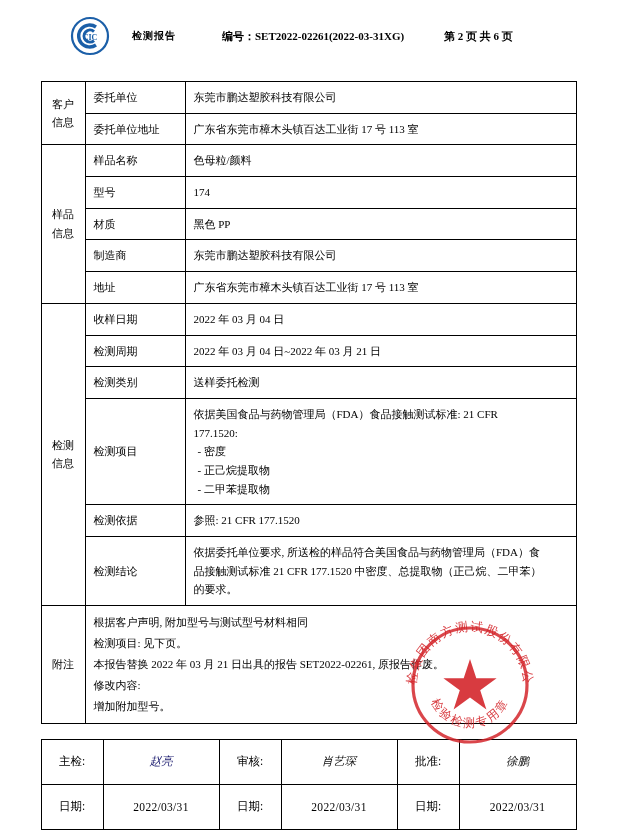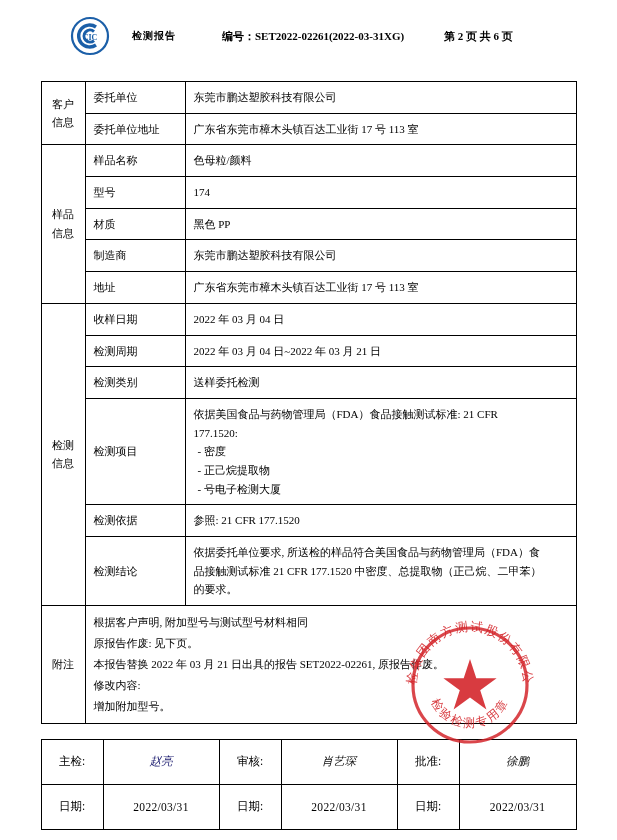--- a/index.html
+++ b/index.html
@@ -216,21 +216,21 @@
         <td class="lbl">检测类别</td>
         <td class="val">送样委托检测</td>
       </tr>
       <tr>
         <td class="lbl">检测项目</td>
         <td class="val val-multi">
           <div>依据美国食品与药物管理局（FDA）食品接触测试标准: 21 CFR</div>
           <div>177.1520:</div>
           <div class="indent">- 密度</div>
           <div class="indent">- 正己烷提取物</div>
-          <div class="indent">- 号电子检测大厦</div>
+          <div class="indent">- 二甲苯提取物</div>
         </td>
       </tr>
       <tr>
         <td class="lbl">检测依据</td>
         <td class="val">参照: 21 CFR 177.1520</td>
       </tr>
       <tr>
         <td class="lbl">检测结论</td>
         <td class="val val-multi">
           <div>依据委托单位要求, 所送检的样品符合美国食品与药物管理局（FDA）食</div>
@@ -238,21 +238,21 @@
           <div>的要求。</div>
         </td>
       </tr>
 
       <tr>
         <td class="sect">
           <div>附注</div>
         </td>
         <td class="val remark-body" colspan="2">
           <div>根据客户声明, 附加型号与测试型号材料相同</div>
-          <div>原报告作废: 见下页。</div>
+          <div>检测项目: 见下页。</div>
           <div>本报告替换 2022 年 03 月 21 日出具的报告 SET2022-02261, 原报告作废。</div>
           <div>修改内容:</div>
           <div>增加附加型号。</div>
         </td>
       </tr>
     </tbody>
   </table>
 
   <table class="sig-table">
     <colgroup>

